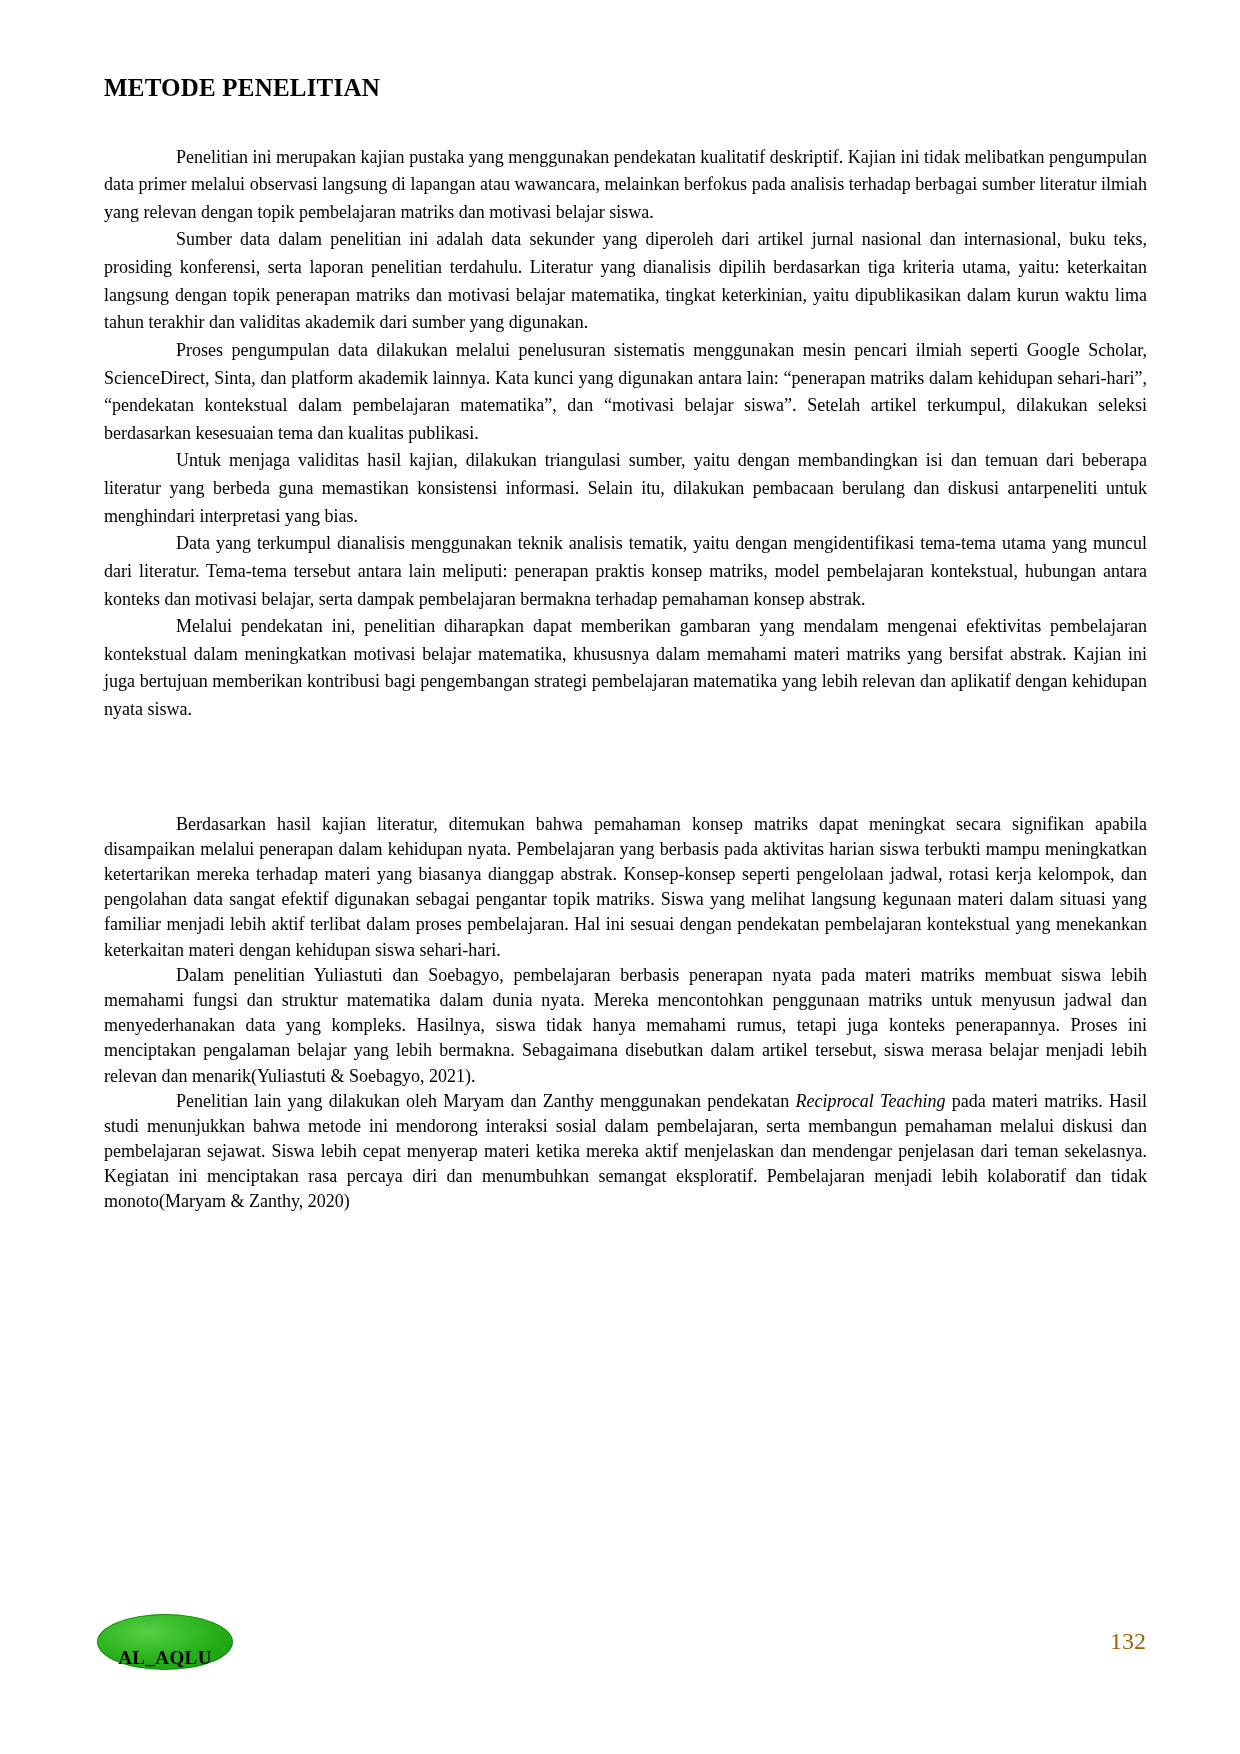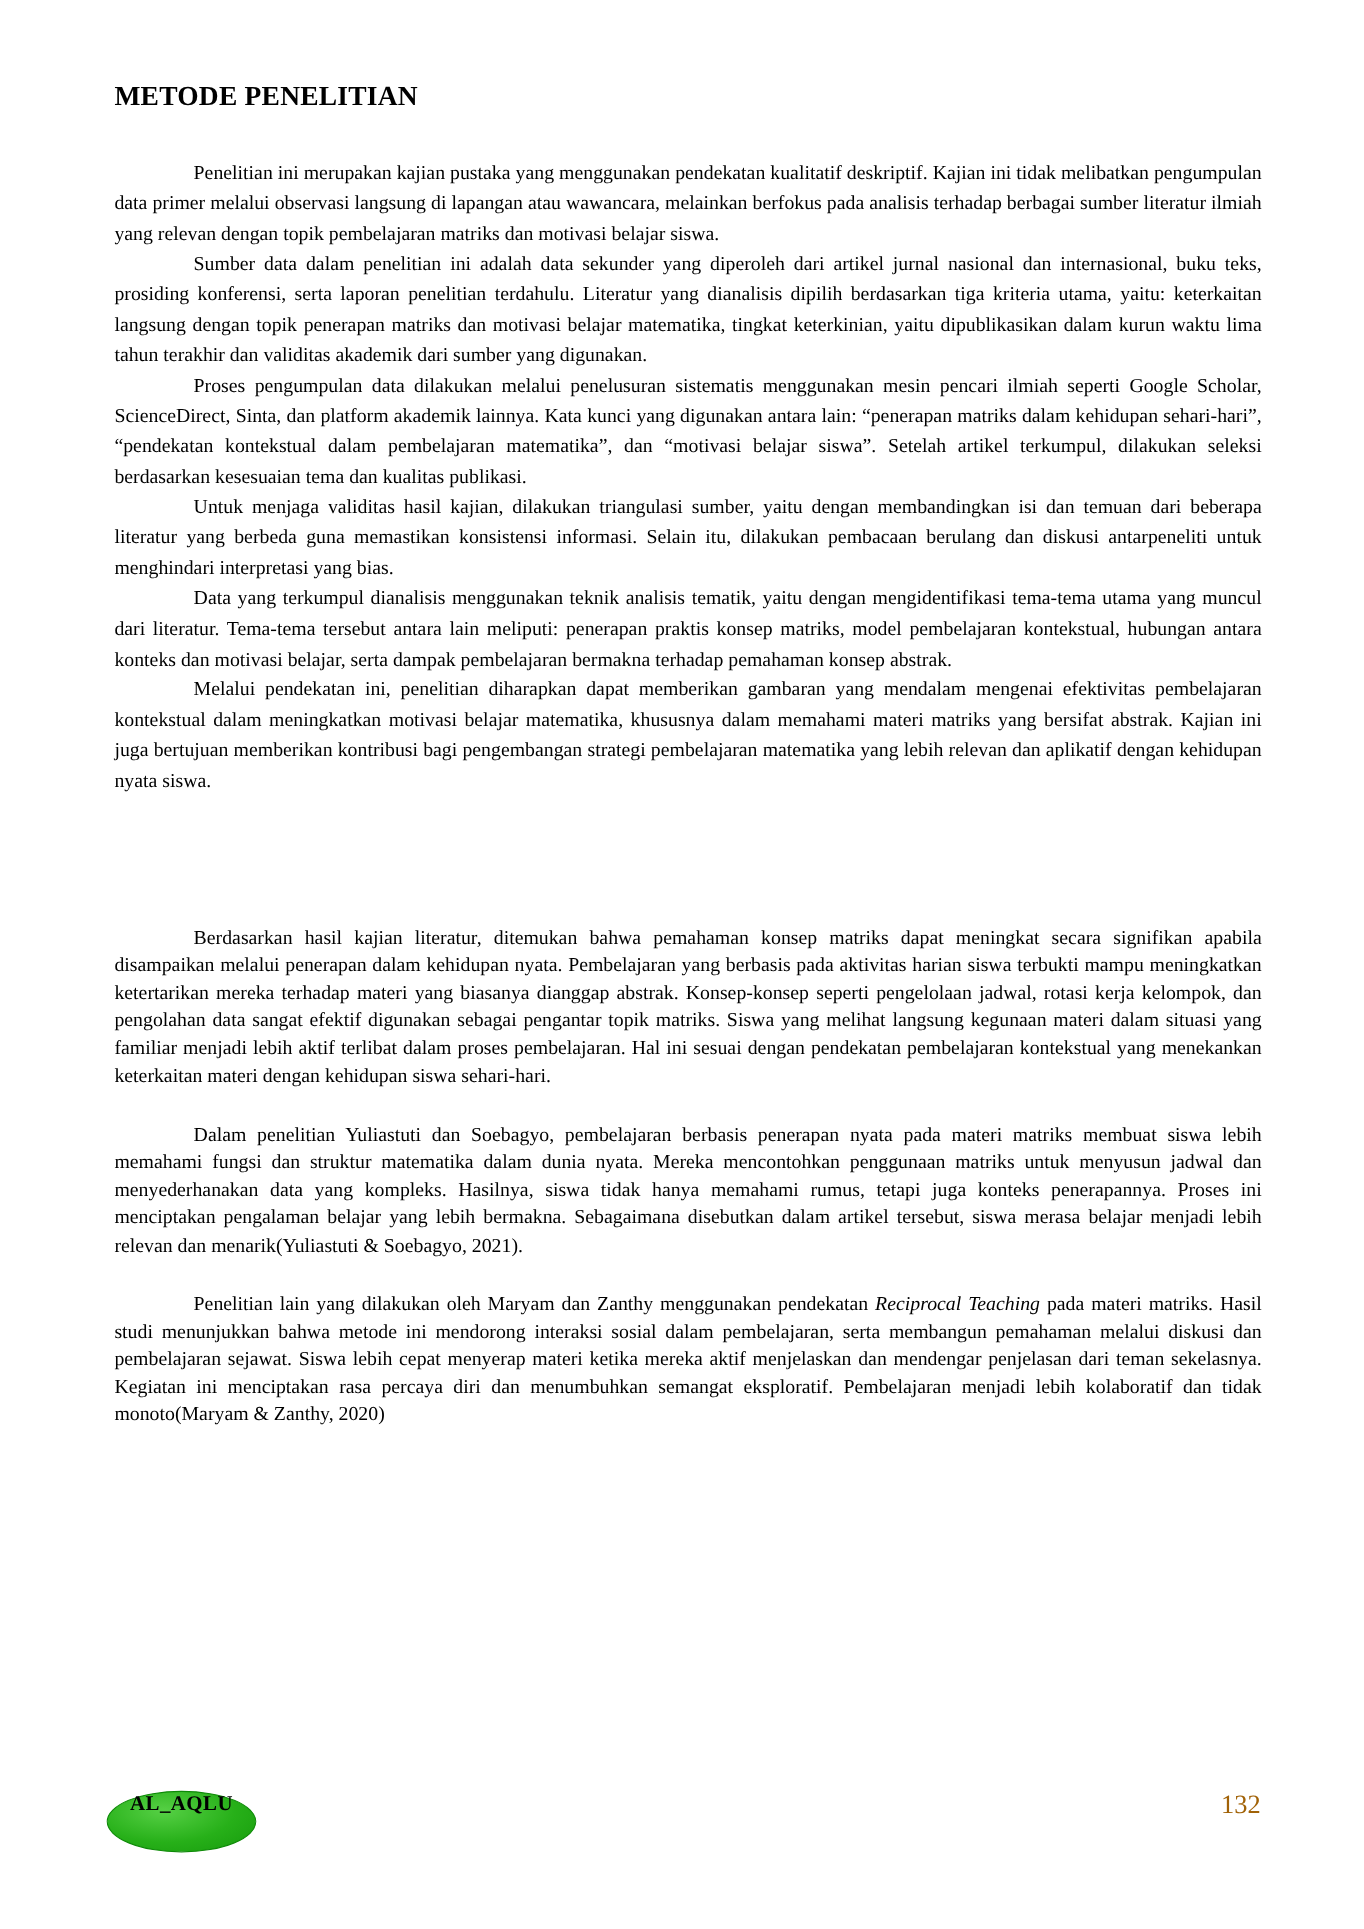--- a/index.html
+++ b/index.html
@@ -45,44 +45,43 @@
     text-justify: inter-word;
     margin: 0;
     text-indent: 72px;
     hyphens: none;
   }
   .block-methods p.body-par {
     line-height: 1.535;
   }
   .block-results p.body-par {
     line-height: 1.40;
-    margin-top: 28px;
   }
   .italic {
     font-style: italic;
   }
   .footer {
     position: absolute;
     left: 0;
     top: 1606px;
     width: 1240px;
     height: 120px;
   }
   .logo {
     position: absolute;
     left: 97px;
-    top: 22px;
+    top: 8px;
     width: 134px;
     height: 54px;
     border-radius: 50% / 50%;
     background: #2bb32b;
     background: radial-gradient(ellipse at 38% 32%, #56d045 0%, #27b019 55%, #169a0c 100%);
     border: 1px solid #0e8a08;
     display: flex;
-    align-items: flex-start;
+    align-items: flex-end;
     justify-content: center;
   }
   .logo-text {
     font-family: "Liberation Serif", "DejaVu Serif", serif;
     font-size: 19px;
     font-weight: bold;
     color: #000000;
     letter-spacing: 0.4px;
   }
   .page-number {

